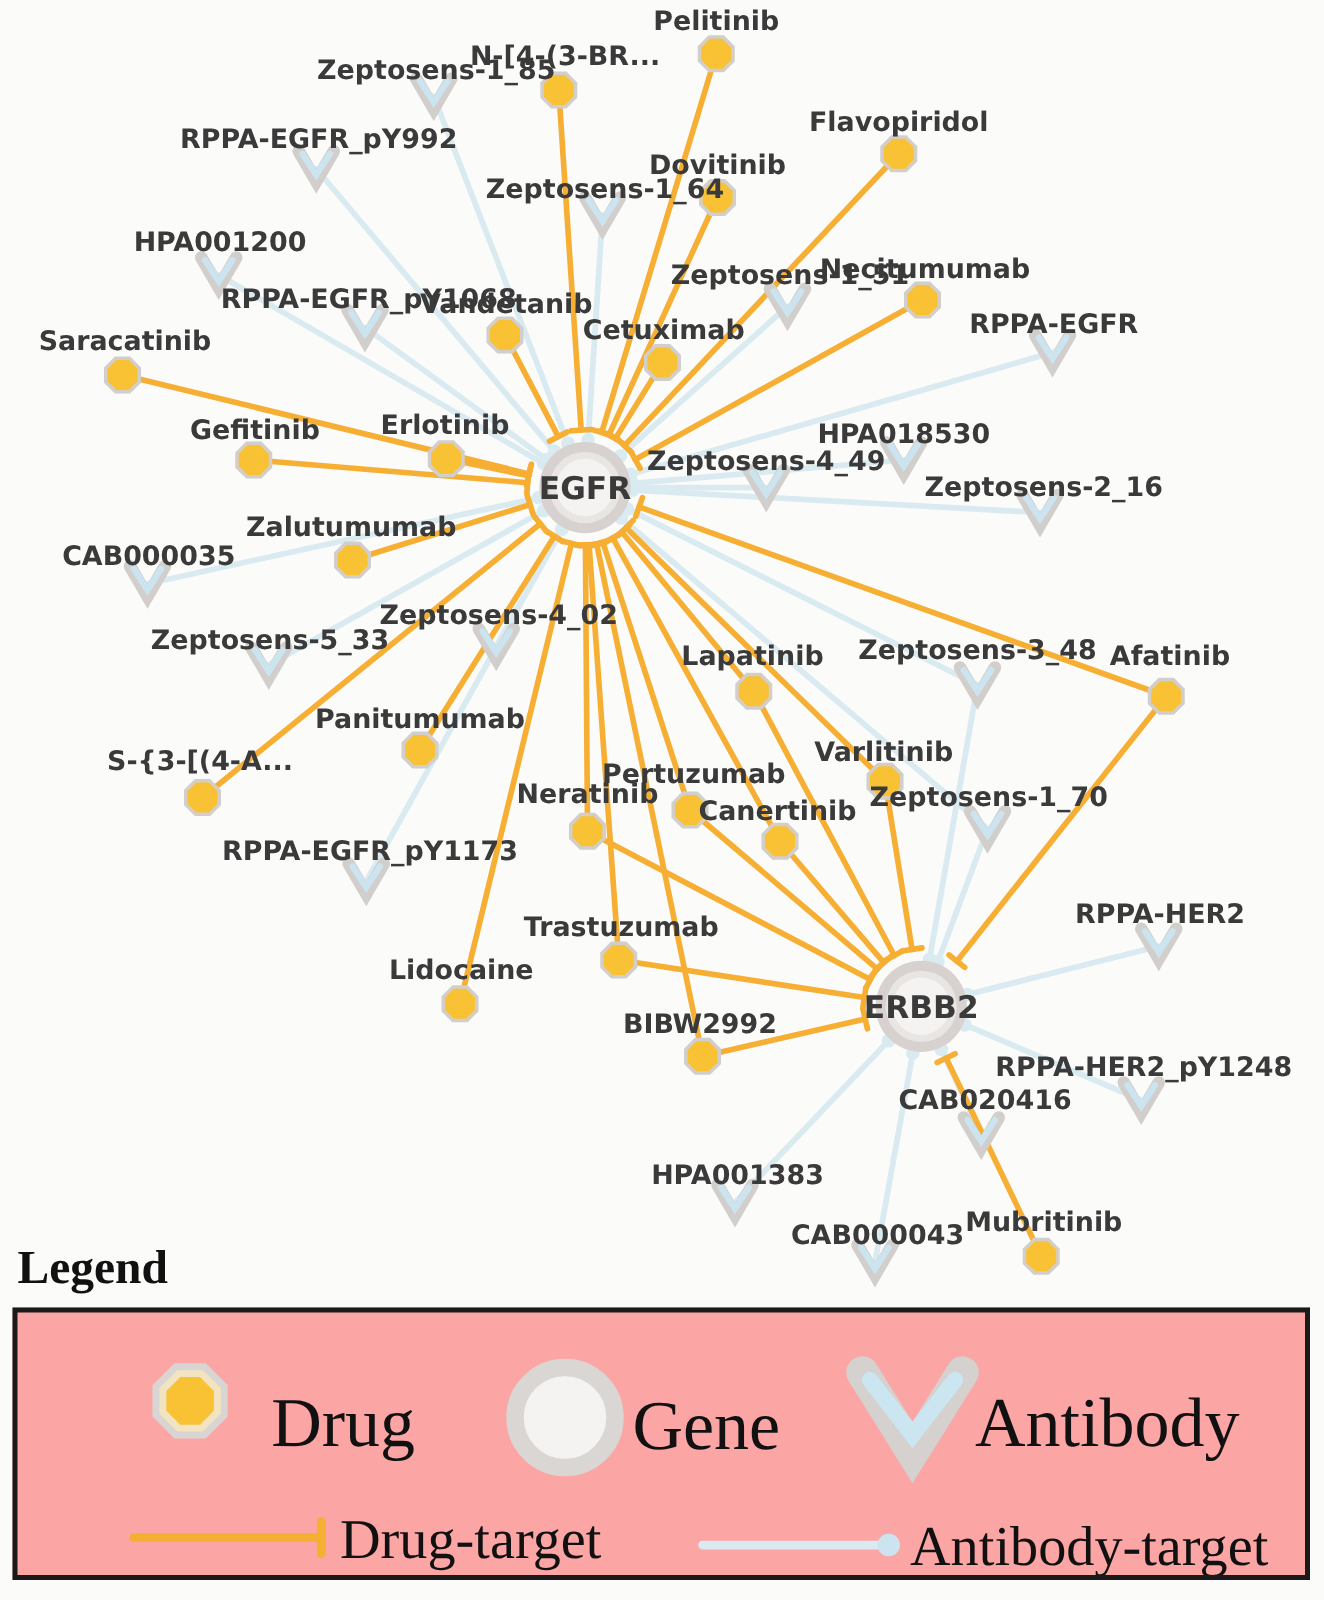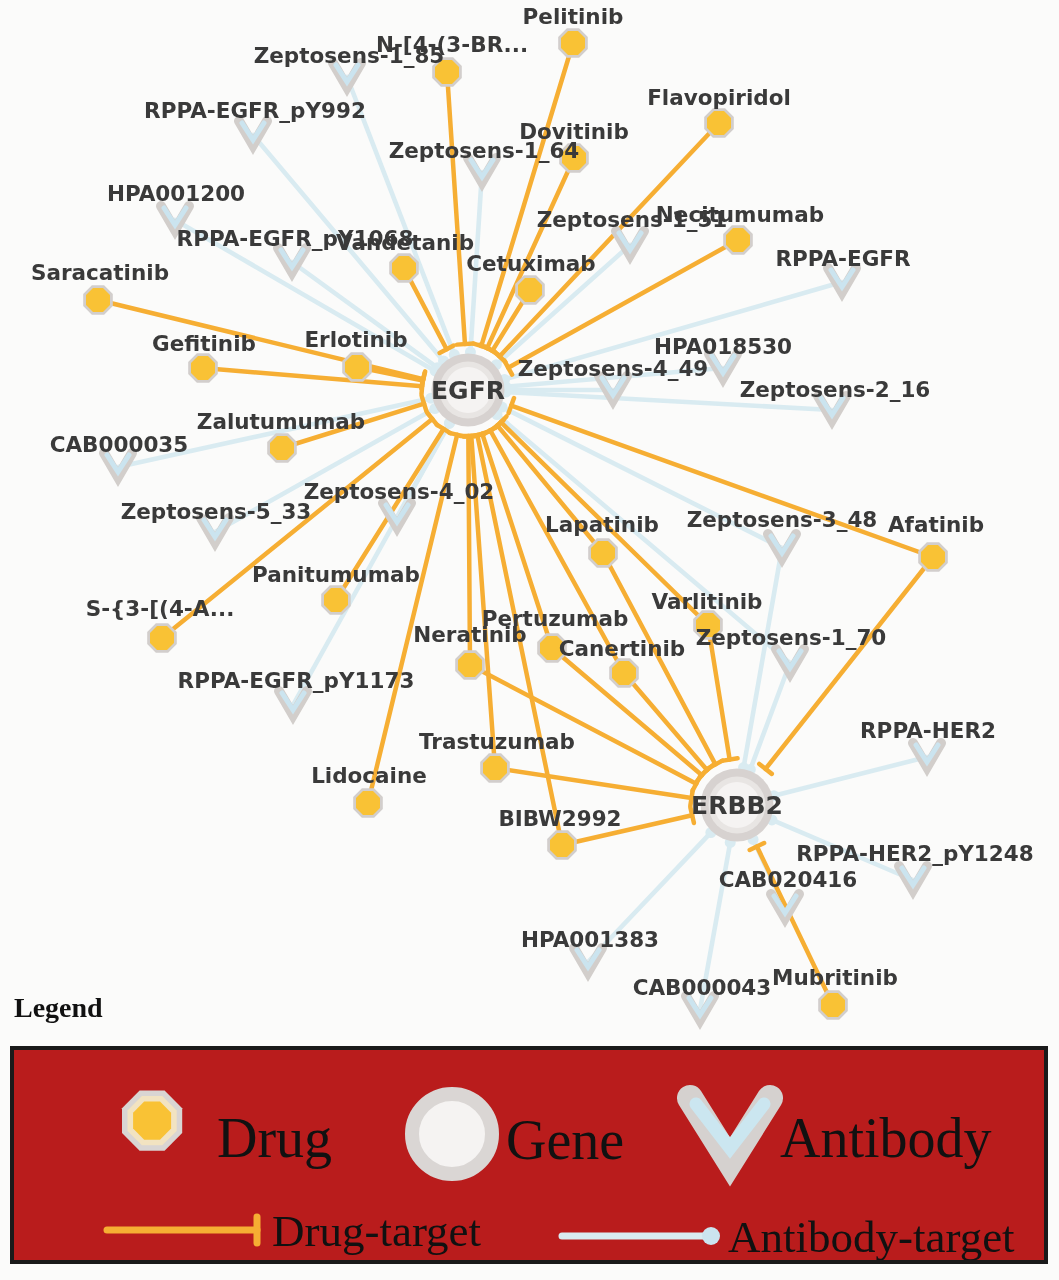--- a/index.html
+++ b/index.html
@@ -22,27 +22,27 @@
   .glabel{
     font-family:"DejaVu Sans",sans-serif;
     font-weight:bold;
     font-size:25px;
     fill:#3A3A3A;
     text-anchor:middle;
   }
   #legend-title{
     position:absolute;left:14px;top:992px;
     font-family:"Liberation Serif",serif;
-    font-weight:bold;font-size:28px;color:#111;
+    font-weight:bold;font-size:38px;color:#111;
   }
   #legend-box{
     position:absolute;left:10px;top:1046px;
     width:1030px;height:210px;
     border:4px solid #1a1a1a;
-    background:#b91c1c;
+    background:#fca5a5;
     text-align:center;
   }
   .leg-node-text{
     font-family:"Liberation Serif",serif;
     font-size:56px;fill:#111;
   }
   .leg-edge-text{
     font-family:"Liberation Serif",serif;
     font-size:45px;fill:#111;
   }

